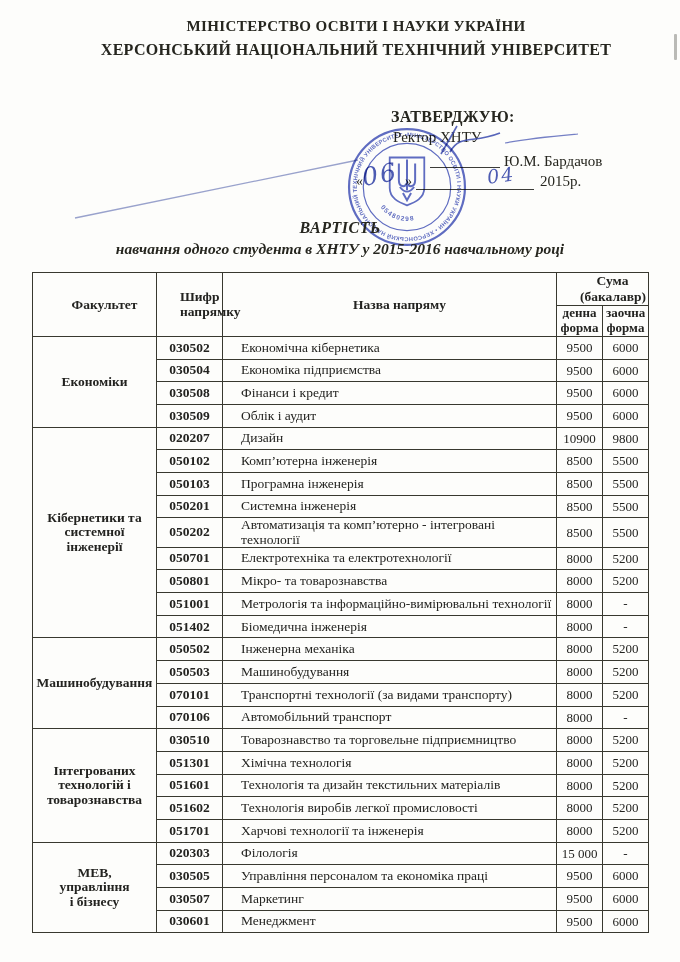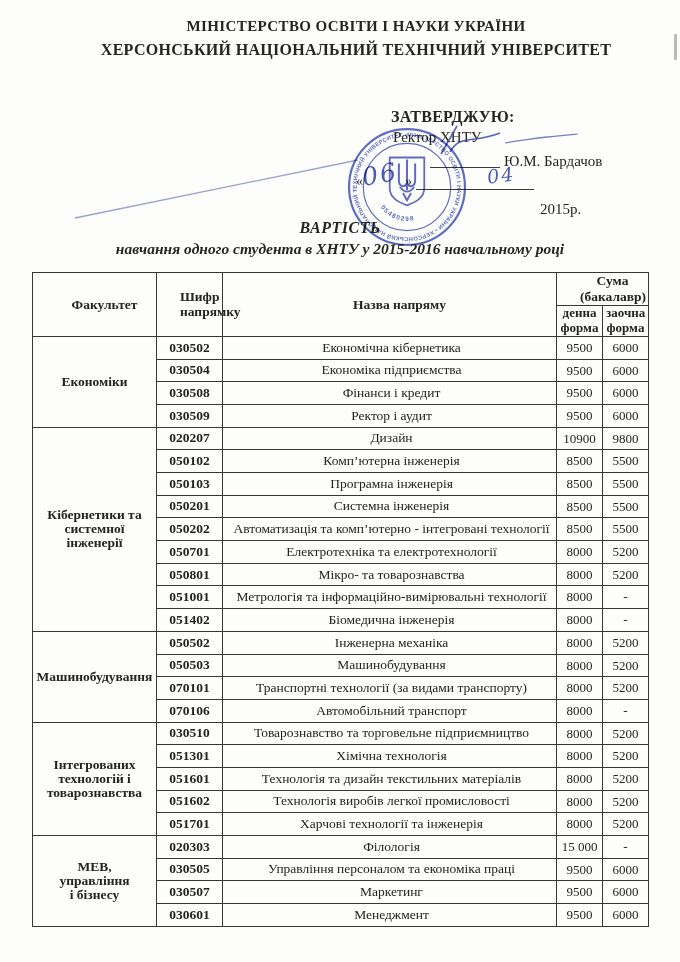--- a/index.html
+++ b/index.html
@@ -14,21 +14,21 @@
   .doc-header .l1{font-size:15px; letter-spacing:.4px;}
   .doc-header .l2{font-size:16px; letter-spacing:.3px; margin-top:6px;}
   
   .approve{position:absolute; left:391px; top:108px; font-weight:bold; font-size:16px; letter-spacing:.3px;}
   .rector{position:absolute; left:393px; top:129px; font-size:15px;}
   .sig-line{position:absolute; left:430px; top:153px; width:70px; border-bottom:1.3px solid #3c3c38; height:14px;}
   .rector-name{position:absolute; left:504px; top:153px; font-size:15px;}
   .date-quote-open{position:absolute; left:356px; top:174px; font-size:14px; color:#2f2f2a;}
   .date-quote-close{position:absolute; left:405px; top:174px; font-size:14px; color:#2f2f2a;}
   .date-line{position:absolute; left:416px; top:175px; width:118px; border-bottom:1.3px solid #3c3c38; height:14px;}
-  .date-year{position:absolute; left:540px; top:173px; font-size:15px;margin-top:28px;}
+  .date-year{position:absolute; left:540px; top:173px; font-size:15px;}
   
   .hand{position:absolute; color:#3545a8; font-style:italic; font-family:"DejaVu Serif",serif; opacity:.88;}
   .hand-day{left:362px; top:160px; font-size:25px; transform:rotate(-10deg); letter-spacing:2px;}
   .hand-month{left:487px; top:164px; font-size:19px; transform:rotate(-7deg); letter-spacing:2px;}
   .ink{position:absolute; left:60px; top:100px;}
   
   .stamp{position:absolute; left:346px; top:126px; width:122px; height:122px; opacity:.82; mix-blend-mode:multiply;}
   .stamp *{vector-effect:non-scaling-stroke;}
   
   .doc-title{position:absolute; top:219px; left:0; width:680px; text-align:center; font-weight:bold; font-style:italic;}
@@ -42,21 +42,21 @@
   }
   .tuition col.c-fac{width:124px;} .tuition col.c-code{width:66px;}
   .tuition col.c-name{width:334px;} .tuition col.c-d{width:46px;} .tuition col.c-z{width:46px;}
   .tuition th, .tuition td{border:1.6px solid #38382f; padding:0 3px; vertical-align:middle;}
   .tuition thead th{font-weight:bold; text-align:center; white-space:pre-line; line-height:1.15;}
   .tuition thead tr.h1 th{height:32px; font-size:13.5px;padding-left:23px;}
   .tuition thead tr.h2 th{height:29px; font-size:13px;}
   .tuition tbody td{height:21.7px; line-height:1.05;}
   .tuition td.faculty{font-weight:bold; text-align:center; white-space:pre-line; font-size:13.5px;}
   .tuition td.code{text-align:center;font-weight:bold;}
-  .tuition td.name{text-align:center; padding-left:7px;}
+  .tuition td.name{text-align:left; padding-left:18px;}
   .tuition td.num{text-align:center; font-size:13px;}
   
   .edge-mark{position:absolute; right:3px; top:34px; width:3px; height:26px; background:#8e8e88; opacity:.6; border-radius:1px;}
 </style>
 </head>
 <body>
 
 <div class="page">
 
   <div class="doc-header">
@@ -151,21 +151,21 @@
           <td class="num">6000</td>
         </tr>
         <tr>
           <td class="code">030508</td>
           <td class="name">Фінанси і кредит</td>
           <td class="num">9500</td>
           <td class="num">6000</td>
         </tr>
         <tr>
           <td class="code">030509</td>
-          <td class="name">Ректор і аудит</td>
+          <td class="name">Облік і аудит</td>
           <td class="num">9500</td>
           <td class="num">6000</td>
         </tr>
         <tr>
           <td class="faculty" rowspan="9">Кібернетики та
 системної інженерії</td>
           <td class="code">020207</td>
           <td class="name">Дизайн</td>
           <td class="num">10900</td>
           <td class="num">9800</td>

